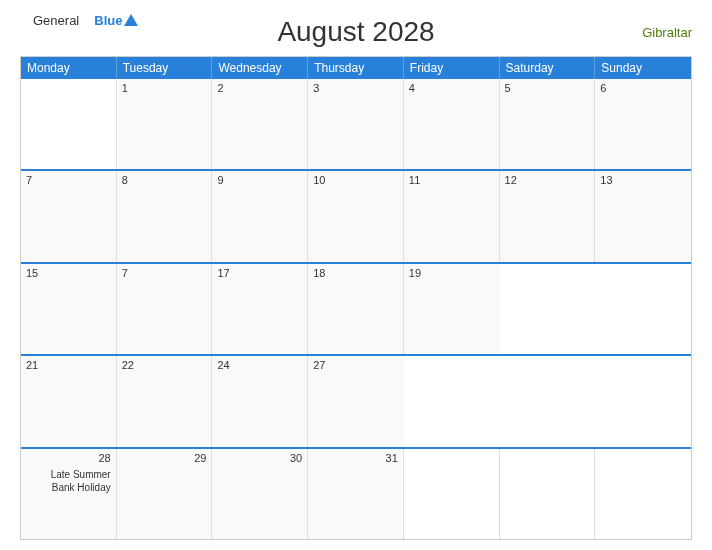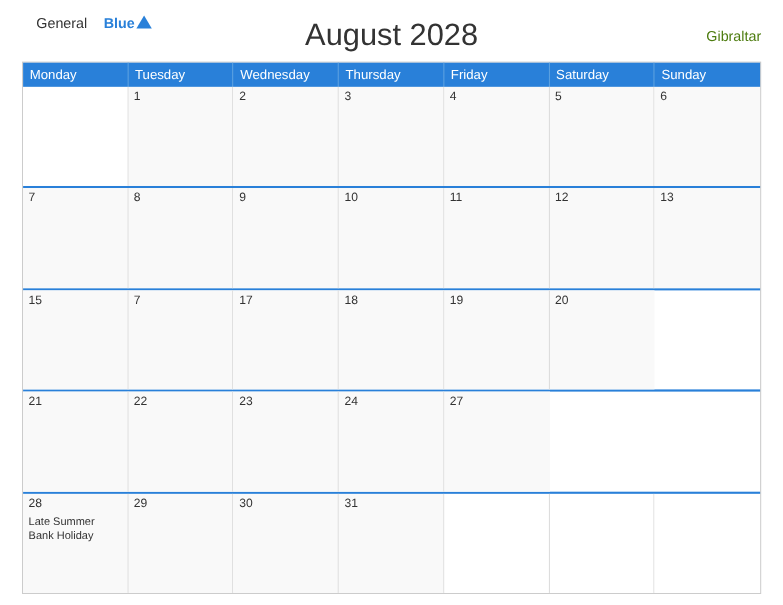--- a/index.html
+++ b/index.html
@@ -110,20 +110,21 @@
 
     .cal-row {
       display: grid;
       grid-template-columns: repeat(7, 1fr);
       flex: 1;
       border-bottom: 2px solid #2980d9;
     }
 
     .cal-row:last-child {
       border-bottom: none;
+      text-align: right;
     }
 
     .cal-cell {
       border-right: 1px solid #ddd;
       padding: 3px 5px;
       display: flex;
       flex-direction: column;
       background: #f9f9f9;
       min-height: 70px;
     }
@@ -231,33 +232,27 @@
           </div>
           <div class="cal-cell">
             <div class="day-num">17</div>
           </div>
           <div class="cal-cell">
             <div class="day-num">18</div>
           </div>
           <div class="cal-cell">
             <div class="day-num">19</div>
           </div>
-          <div class="cal-cell">
-            <div class="day-num">20</div>
-          </div>
         </div>
         <div class="cal-row">
           <div class="cal-cell">
             <div class="day-num">21</div>
           </div>
           <div class="cal-cell">
             <div class="day-num">22</div>
-          </div>
-          <div class="cal-cell">
-            <div class="day-num">23</div>
           </div>
           <div class="cal-cell">
             <div class="day-num">24</div>
           </div>
           <div class="cal-cell">
             <div class="day-num">27</div>
           </div>
         </div>
         <div class="cal-row">
           <div class="cal-cell">

